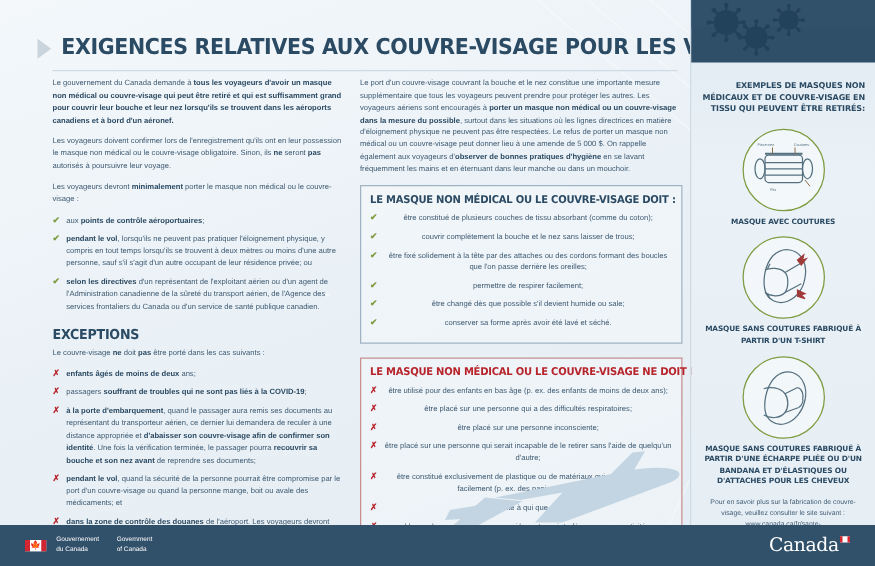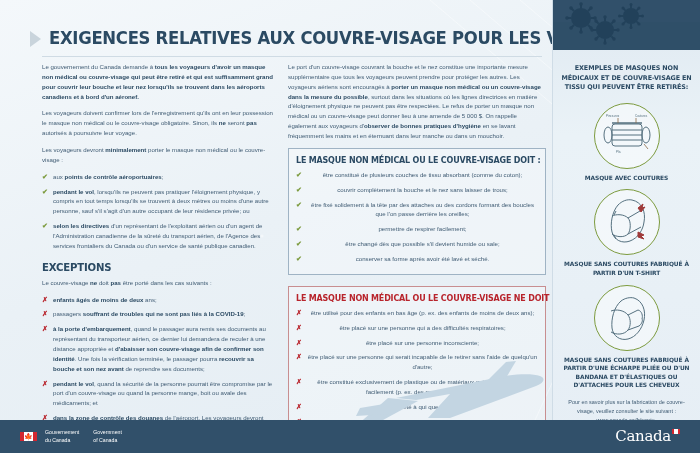--- a/index.html
+++ b/index.html
@@ -142,21 +142,21 @@
     background: #2f4f68;
   }
   .virus-band svg { position: absolute; left: 0; top: 0; }
   .right-head {
     margin: 14px 8px 10px;
     font-family: "DejaVu Sans", sans-serif;
     font-weight: bold;
     font-size: 6.4px;
     line-height: 1.5;
     color: #2b4a63;
-    text-align: center;
+    text-align: right;
     letter-spacing: -0.1px;
   }
   .mask-item { text-align: center; margin-bottom: 7px; }
   .mask-circle {
     width: 66px; height: 66px;
     margin: 0 auto;
     border: 1.6px solid #7d9b3f;
     border-radius: 50%;
     display: flex; align-items: center; justify-content: center;
     background: rgba(255,255,255,0.45);

